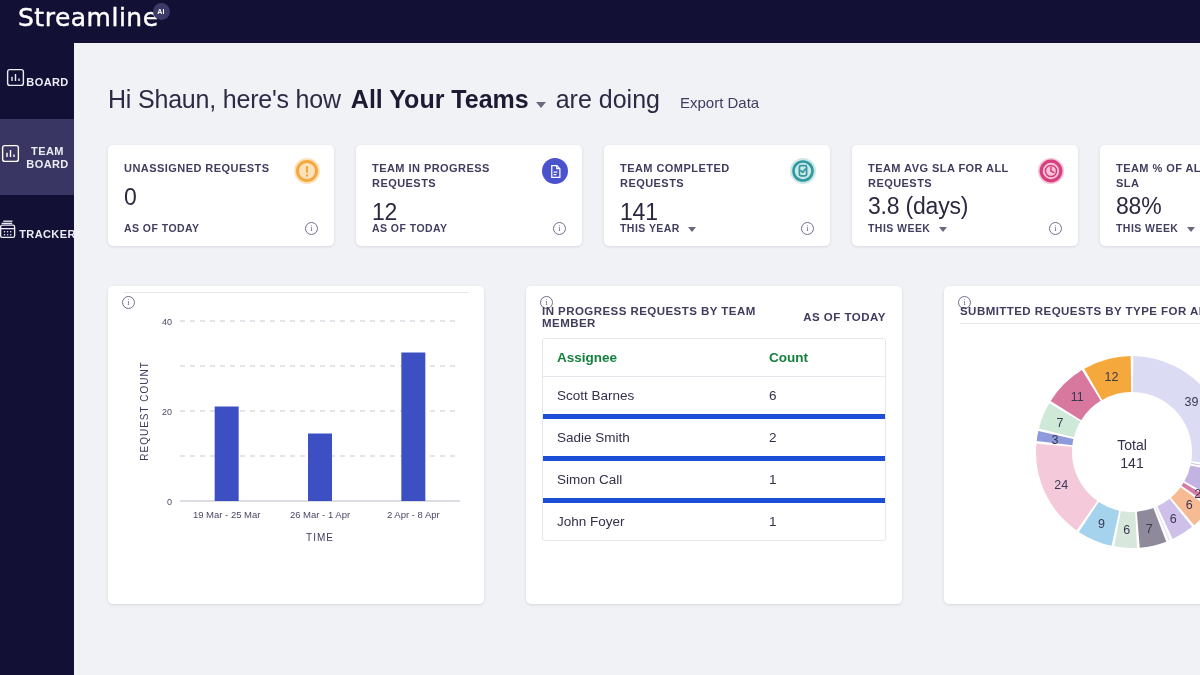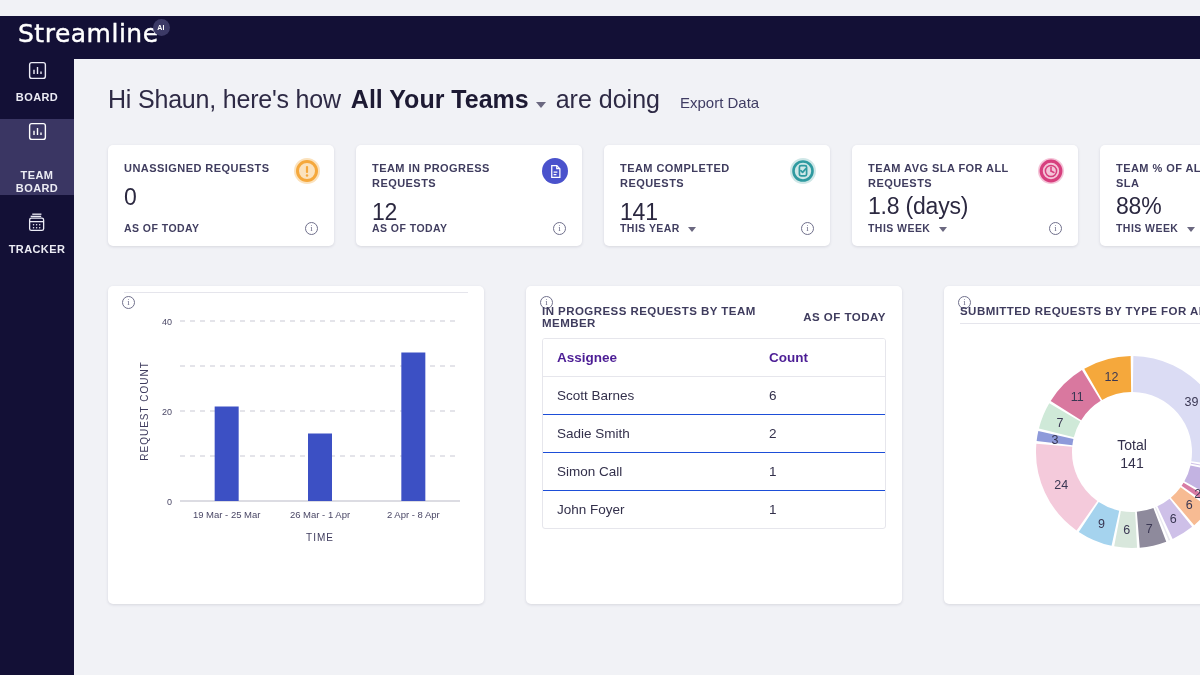--- a/index.html
+++ b/index.html
@@ -7,21 +7,21 @@
   html, body {
     width: 1200px; height: 675px;
     overflow: hidden;
     font-family: "Liberation Sans", sans-serif;
     background: #f1f2f6;
   }
   #app { position: relative; width: 1200px; height: 675px; }
 
   
   .topbar {
-    position: absolute; top: 16px; left: 0; width: 1200px; height: 43px;
+    position: absolute; top: 0; left: 0; width: 1200px; height: 43px;
     background: #131036; z-index: 5;
   }
   .logo-wrap {
     position: absolute; left: 18px; top: 2px;
     display: flex; align-items: flex-start;
   }
   .logo-text {
     font-family: "DejaVu Sans", sans-serif;
     font-size: 25px; font-weight: 400; letter-spacing: .5px;
     color: #fff; line-height: 32px;
@@ -35,21 +35,21 @@
     margin-left: -6px; margin-top: 1px;
   }
 
   
   .sidebar {
     position: absolute; left: 0; top: 43px; width: 74px; height: 632px;
     background: #131036; z-index: 4;
   }
   .nav-item {
     width: 74px; height: 76px;
-    display: flex; flex-direction: column;
+    display: flex; 
     align-items: center; justify-content: center;
     color: #e8e8f2; cursor: pointer;
     padding-top: 2px;
   }
   .nav-item.active { background: #3a3663; justify-content: space-between; }
   .nav-ico { margin-bottom: 6px; display: block; }
   .nav-label {
     font-size: 11px; font-weight: 700; letter-spacing: .4px;
     text-align: center; line-height: 13px; color: #ececf4;
   }
@@ -176,27 +176,27 @@
 
   
   .tbl-wrap {
     margin: 9px 16px 0 16px;
     border: 1px solid #e6e6ec; border-radius: 3px;
     overflow: hidden;
   }
   table.datatbl { width: 100%; border-collapse: collapse; }
   table.datatbl th {
     text-align: left; font-size: 13.5px; font-weight: 700;
-    color: #4c1d95; padding: 11px 0 11px 14px;
+    color: #15803d; padding: 11px 0 11px 14px;
     border-bottom: 1px solid #e6e6ec; background: #fff;
   }
   table.datatbl td {
     font-size: 13.5px; color: #33304b; font-weight: 400;
     padding: 11px 0 11px 14px;
-    border-bottom: 1px solid #1d4ed8;
+    border-bottom: 5px solid #1d4ed8;
   }
   table.datatbl tr:last-child td { border-bottom: none; }
   .col-count { width: 38%; }
 
   
   .donut-area { padding: 6px 0 0 0; display: flex; justify-content: center; }
   .donut-center-l1 {
     font-size: 14px; fill: #33304b; font-family: "Liberation Sans", sans-serif;
   }
   .donut-center-l2 {
@@ -329,21 +329,21 @@
             <path d="M10.9 12.6l1.7 1.8 3.1-3.5" fill="none" stroke="#2f9aa0" stroke-width="1.7" stroke-linecap="round" stroke-linejoin="round"></path>
           </svg>
         </div>
         <div class="info-dot">i</div>
       </div>
 
       <div class="kpi">
         <div class="kpi-title">
           <span>TEAM AVG SLA FOR ALL REQUESTS</span>
         </div>
-        <div class="kpi-value" style="margin-top:2px;">1.8 (days)</div>
+        <div class="kpi-value" style="margin-top:2px;">3.8 (days)</div>
         <div class="kpi-foot">
           <span>THIS WEEK</span>
           <span class="caret sm"></span>
         </div>
         <div class="kpi-icon" style="background:#f4c4d8;">
           <svg width="26" height="26" viewBox="0 0 26 26">
             <circle cx="13" cy="13" r="9.8" fill="none" stroke="#d73f7e" stroke-width="3.2"></circle>
             <circle cx="13" cy="13" r="5.6" fill="none" stroke="#d73f7e" stroke-width="1.5"></circle>
             <line x1="13" y1="13" x2="13" y2="9.3" stroke="#d73f7e" stroke-width="1.5" stroke-linecap="round"></line>
             <line x1="13" y1="13" x2="15.9" y2="14.5" stroke="#d73f7e" stroke-width="1.5" stroke-linecap="round"></line>

